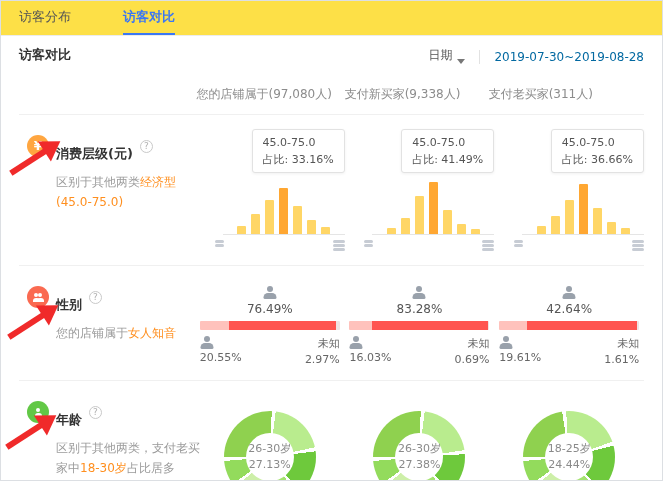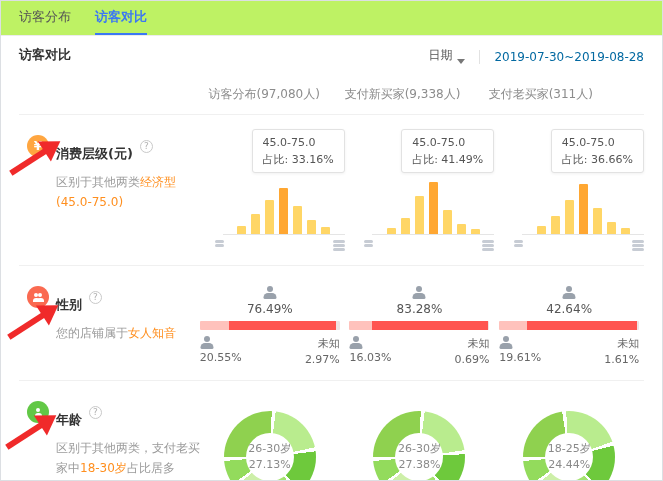--- a/index.html
+++ b/index.html
@@ -1,21 +1,21 @@
 <!DOCTYPE html>
 <html><head>
 <meta charset="utf-8">
 <style>
   html,body{margin:0;padding:0;background:#e9ebee;}
   .page{width:663px;height:481px;background:#fff;overflow:hidden;position:relative;
         border:1px solid #dcdfe3;box-sizing:border-box;
         font-family:"DejaVu Sans","Liberation Sans",sans-serif;font-size:12px;color:#333;}
   
-  .tabbar{height:34px;display:flex;align-items:stretch;gap:24px;padding:0 18px;
-          border-bottom:1px solid #ececec;background:#bef264;}
+  .tabbar{height:34px;display:flex;align-items:stretch;gap:52px;padding:0 18px;
+          border-bottom:1px solid #ececec;background:#fde047;}
   .tab{display:flex;align-items:center;font-size:13px;color:#555;cursor:pointer;
        border-bottom:2px solid transparent;box-sizing:border-box;}
   .tab.active{color:#3b77f3;border-bottom-color:#3b77f3;font-weight:bold;}
   
   .content{padding:0 18px;}
   .header-row{display:flex;justify-content:space-between;align-items:center;height:38px;}
   .page-title{font-size:13px;font-weight:bold;color:#333;}
   .date-area{display:flex;align-items:flex-end;color:#555;font-size:12px;cursor:pointer;}
   .caret{width:0;height:0;border-left:4px solid transparent;border-right:4px solid transparent;
          border-top:5px solid #777;display:inline-block;margin-left:5px;}
@@ -102,21 +102,21 @@
       <div class="date-area">
         <span>日期</span>
         <span class="caret"></span>
         <span class="vdiv"></span>
         <span class="date-range">2019-07-30~2019-08-28</span>
       </div>
     </div>
 
     <div class="grid col-header">
       <div></div>
-      <div class="col-cell">访客分布(97,080人)</div>
+      <div class="col-cell">您的店铺属于(97,080人)</div>
       <div class="col-cell">支付新买家(9,338人)</div>
       <div class="col-cell">支付老买家(311人)</div>
     </div>
 
     <div class="grid row">
       <div class="left">
         <div class="sec-head">
           <span class="circle-icon orange">
             <span>¥</span>
           </span>

